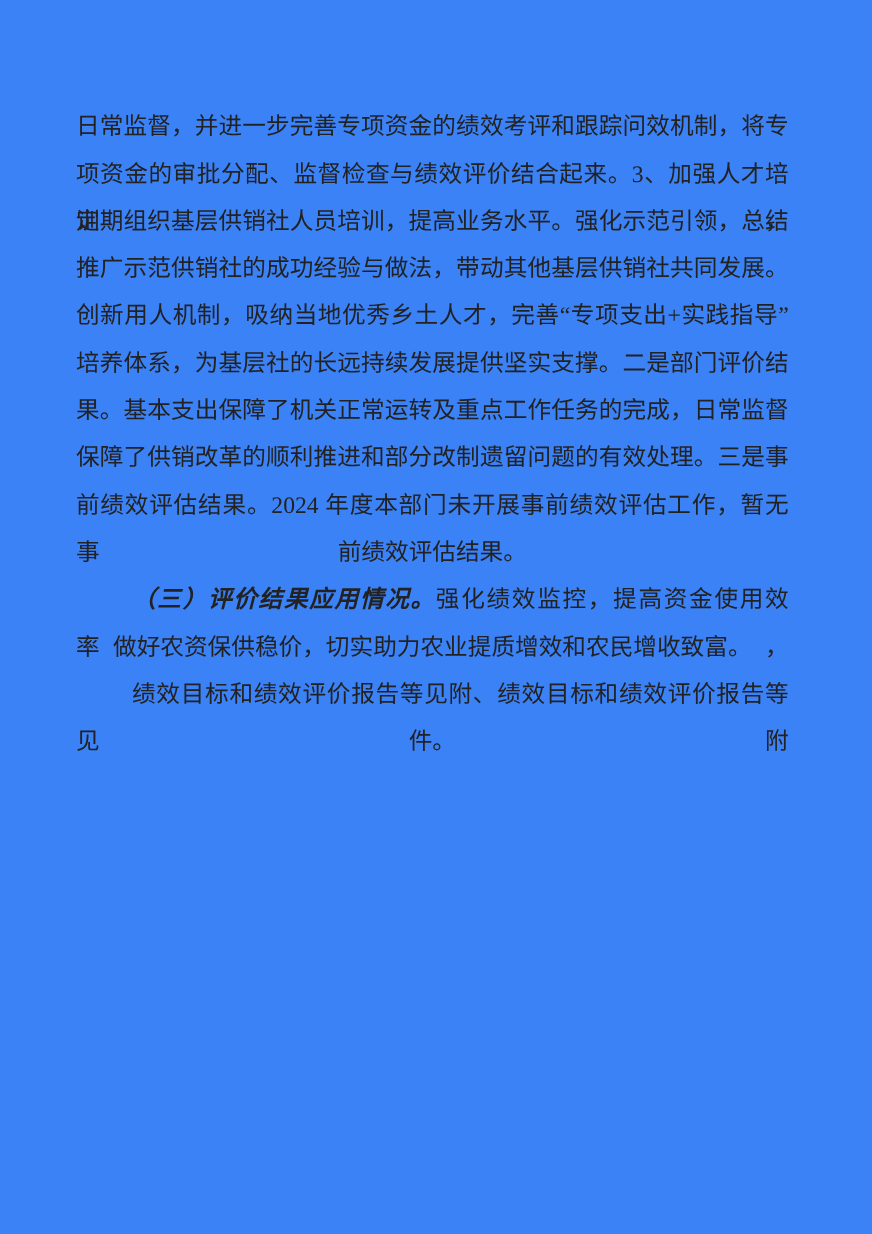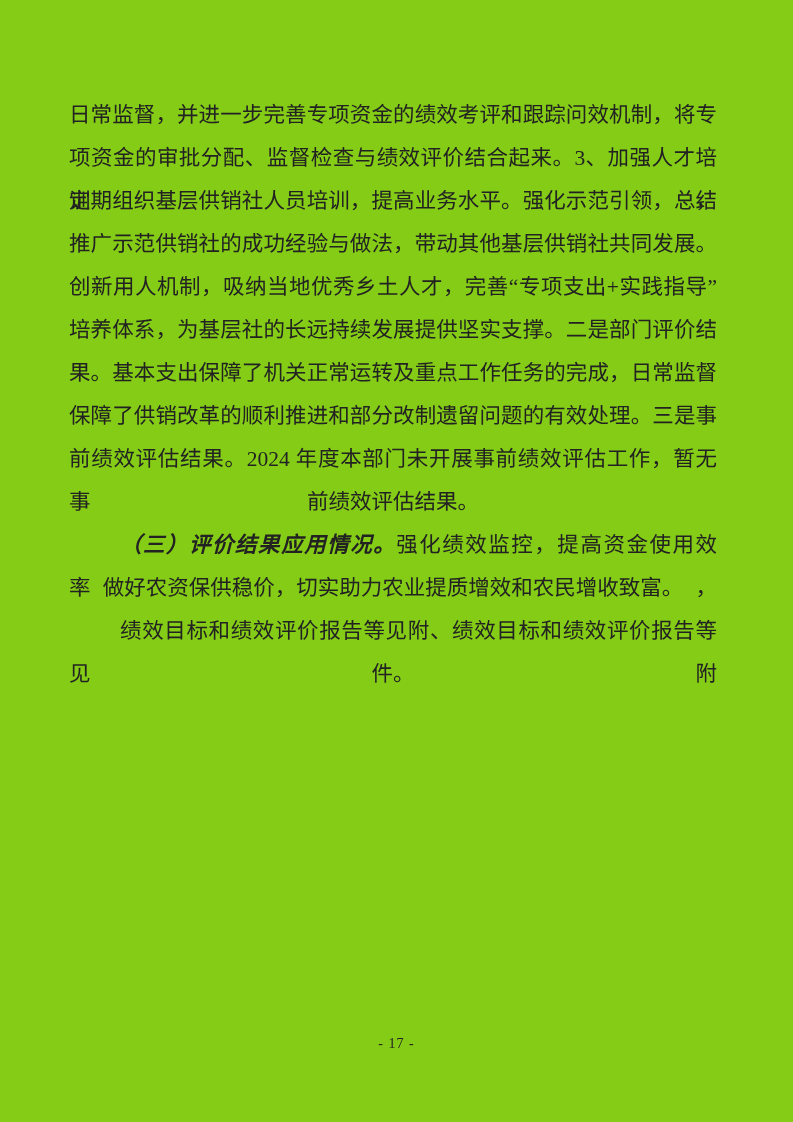--- a/index.html
+++ b/index.html
@@ -4,21 +4,21 @@
 <style>
   html, body {
     margin: 0;
     padding: 0;
     background: #ffffff;
   }
   .page {
     position: relative;
     width: 793px;
     height: 1122px;
-    background: #84cc16;
+    background: #3b82f6;
     color: #222222;
     font-family: "Liberation Serif", "DejaVu Serif", serif;
     overflow: hidden;
   }
   .text-block {
     position: absolute;
     left: 69px;
     top: 94px;
     width: 648px;
   }
@@ -75,15 +75,14 @@
     <div class="line full indent">
       <span class="bold">（三）评价结果应用情况。</span><span>强化绩效监控，提高资金使用效率，</span>
     </div>
     <div class="line">做好农资保供稳价，切实助力农业提质增效和农民增收致富。</div>
 
     <div class="line full indent">绩效目标和绩效评价报告等见附、绩效目标和绩效评价报告等见附</div>
     <div class="line">件。</div>
 
   </div>
 
-  <div class="page-footer">- 17 -</div>
 
 </div>
 
 </body></html>

